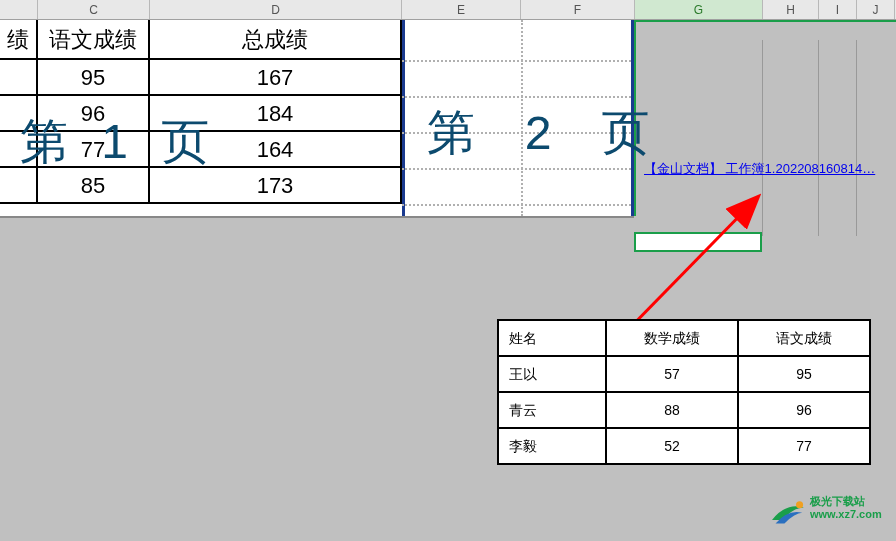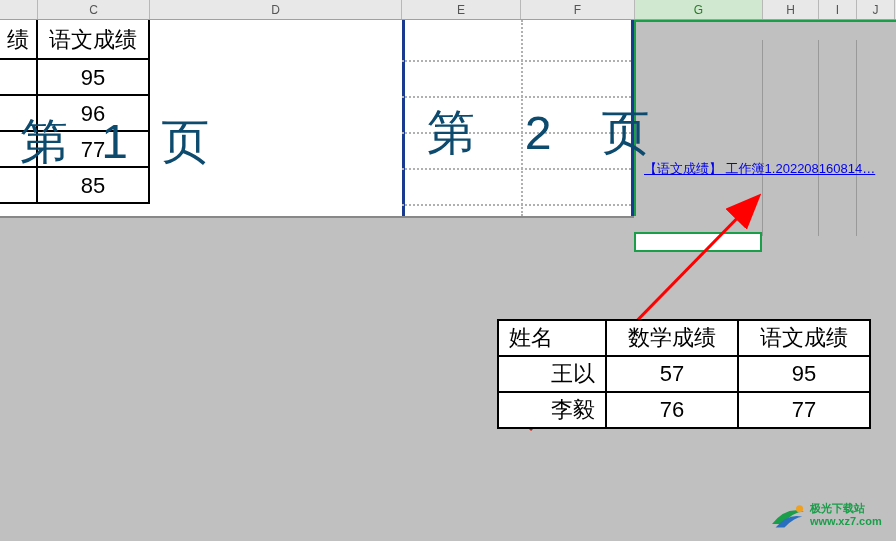--- a/index.html
+++ b/index.html
@@ -189,41 +189,41 @@
     .inset-table {
       position: absolute;
       left: 497px;
       top: 319px;
       border-collapse: collapse;
       background: #fff;
     }
     .inset-table td {
       border: 2px solid #000;
       padding: 4px 10px;
-      font-size: 22px;
+      font-size: 14px;
       text-align: center;
       height: 34px;
       line-height: 26px;
     }
     .inset-table td.name-col {
-      text-align: right;
+      text-align: left;
       width: 108px;
     }
     .inset-table td.score-col {
       width: 132px;
     }
     
     .logo-area {
       position: absolute;
       right: 6px;
       bottom: 6px;
       width: 120px;
       height: 40px;
       display: flex;
-      align-items: center;
+      align-items: flex-start;
       gap: 4px;
     }
     .logo-swoosh {
       width: 36px;
       height: 32px;
     }
     .logo-text {
       display: flex;
       flex-direction: column;
       font-size: 11px;
@@ -272,20 +272,27 @@
       <div class="cell"></div>
       <div class="cell"></div>
     </div>
     <div class="col col-c">
       <div class="cell header-row">语文成绩</div>
       <div class="cell">95</div>
       <div class="cell">96</div>
       <div class="cell">77</div>
       <div class="cell">85</div>
     </div>
+    <div class="col col-d">
+      <div class="cell header-row">总成绩</div>
+      <div class="cell">167</div>
+      <div class="cell">184</div>
+      <div class="cell">164</div>
+      <div class="cell">173</div>
+    </div>
   </div>
 
   <div class="page-break-zone">
     <div class="page-break-left"></div>
     <div class="dotted-v" style="left:119px"></div>
     <div class="dotted-h" style="top:40px"></div>
     <div class="dotted-h" style="top:76px"></div>
     <div class="dotted-h" style="top:112px"></div>
     <div class="dotted-h" style="top:148px"></div>
     <div class="dotted-h" style="top:184px"></div>
@@ -302,21 +309,21 @@
     <div class="grid-v" style="left:184px"></div>
     <div class="grid-v" style="left:222px"></div>
   </div>
 
   <div class="watermark wm1">第 1 页</div>
   <div class="watermark wm2">第 2 页</div>
 </div>
 
 <div class="bottom-border-line"></div>
 
-<a class="link-text">【语文成绩】 工作簿1.202208160814…</a>
+<a class="link-text">【金山文档】 工作簿1.202208160814…</a>
 
 <div class="selection-box"></div>
 
 <svg class="arrow-svg" viewBox="0 0 300 260">
   <defs>
     <marker id="ah" markerWidth="12" markerHeight="12" refX="9" refY="5" orient="auto">
       <polygon points="0,0 12,5 0,10" fill="#ff0000"></polygon>
     </marker>
   </defs>
   <line x1="30" y1="250" x2="255" y2="20" stroke="#ff0000" stroke-width="3" marker-end="url(#ah)"></line>
@@ -328,22 +335,27 @@
     <td class="name-col" style="text-align:left">姓名</td>
     <td class="score-col">数学成绩</td>
     <td class="score-col">语文成绩</td>
   </tr>
   <tr>
     <td class="name-col">王以</td>
     <td class="score-col">57</td>
     <td class="score-col">95</td>
   </tr>
   <tr>
+    <td class="name-col">青云</td>
+    <td class="score-col">88</td>
+    <td class="score-col">96</td>
+  </tr>
+  <tr>
     <td class="name-col">李毅</td>
-    <td class="score-col">76</td>
+    <td class="score-col">52</td>
     <td class="score-col">77</td>
   </tr>
 </tbody>
   </table>
 
 <div class="logo-area">
   <svg class="logo-swoosh" viewBox="0 0 40 36">
     <path d="M2 28 Q 18 8 38 14 Q 26 14 14 28 Z" fill="#1a9e4a"></path>
     <path d="M6 32 Q 20 16 36 20 Q 28 20 16 32 Z" fill="#2a6fbf"></path>
     <circle cx="33" cy="11" r="4" fill="#f0a020"></circle>

